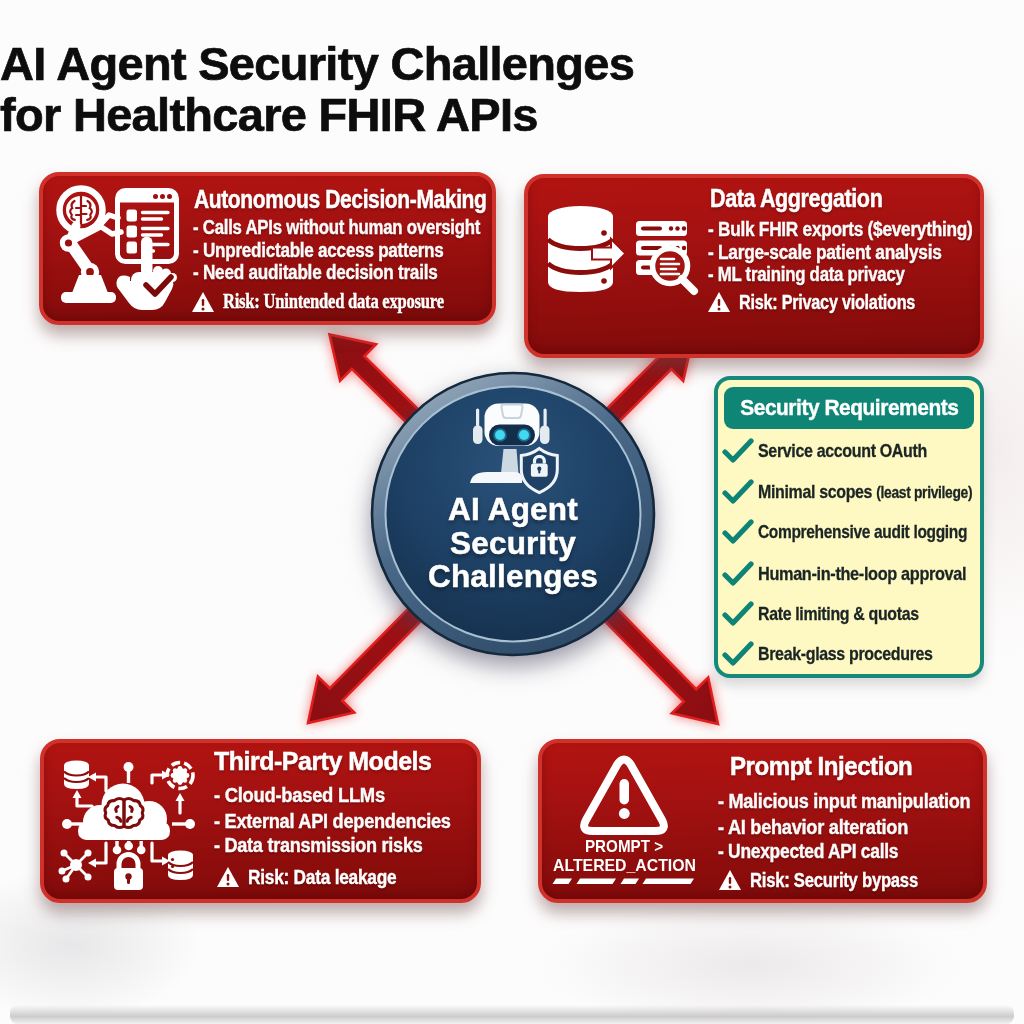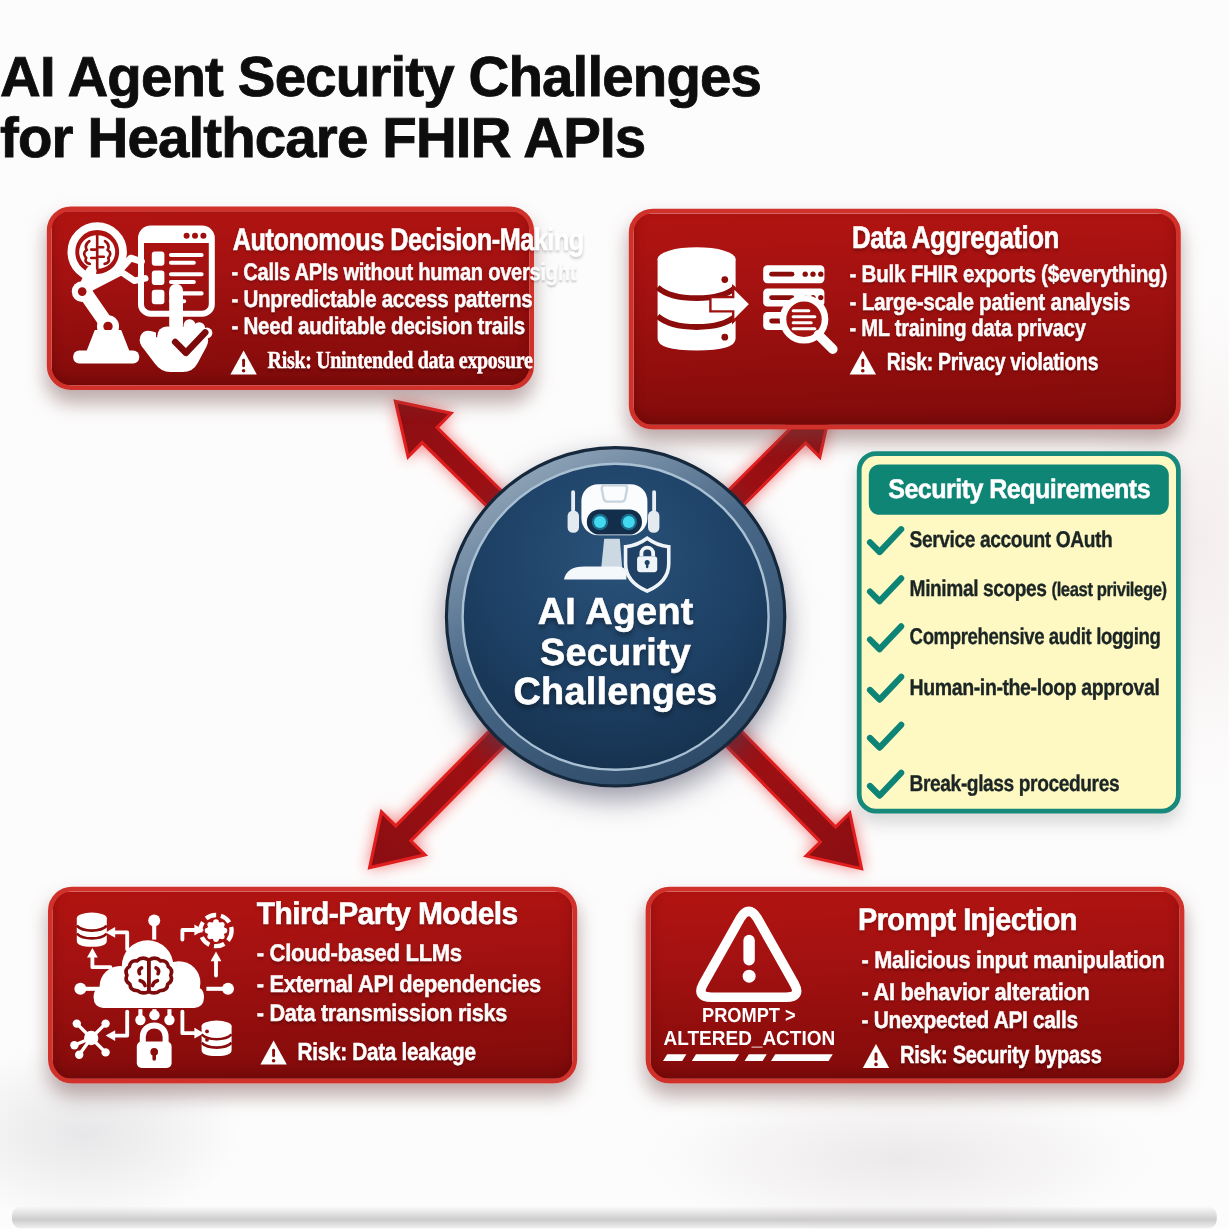--- a/index.html
+++ b/index.html
@@ -72,21 +72,21 @@
     <g id="arrowset">
       <polygon points="519.2,508.7 364.2,356.3 375.9,344.4 329.5,334.5 340.1,380.7 351.8,368.8 506.8,521.3" fill="url(#garr1)" stroke="#e01e1e" stroke-width="2.6" stroke-linejoin="miter"></polygon>
       <polygon points="519.2,521.2 671.4,369.1 683.2,380.9 693.5,334.6 647.2,344.8 659.0,356.7 506.8,508.8" fill="url(#garr2)" stroke="#e01e1e" stroke-width="2.6" stroke-linejoin="miter"></polygon>
       <polygon points="506.7,508.8 329.8,688.3 317.9,676.6 308.0,723.0 354.2,712.4 342.3,700.7 519.3,521.2" fill="url(#garr3)" stroke="#e01e1e" stroke-width="2.6" stroke-linejoin="miter"></polygon>
       <polygon points="506.7,521.2 683.7,701.6 671.8,713.3 718.0,724.0 708.2,677.6 696.3,689.3 519.3,508.8" fill="url(#garr4)" stroke="#e01e1e" stroke-width="2.6" stroke-linejoin="miter"></polygon>
     </g>
   </svg>
 
   <div class="title">AI Agent Security Challenges<br>for Healthcare FHIR APIs</div>
 
-  <div class="redbox" style="left:39px;top:172px;width:406px;height:153px;">
+  <div class="redbox" style="left:39px;top:172px;width:457px;height:153px;">
     <div class="btxt bt" style="left:151px;top:8px;"><span class="sx" style="transform:scaleX(0.81);">Autonomous Decision-Making</span></div>
     <div class="btxt bl" style="left:150px;top:40px;"><span class="sx" style="transform:scaleX(0.84);">- Calls APIs without human oversight</span></div>
     <div class="btxt bl" style="left:150px;top:63px;"><span class="sx" style="transform:scaleX(0.855);">- Unpredictable access patterns</span></div>
     <div class="btxt bl" style="left:150px;top:85px;"><span class="sx" style="transform:scaleX(0.858);">- Need auditable decision trails</span></div>
     <div class="btxt risk" style="left:148px;top:114px;font-family:Liberation Serif, serif;">
       <svg width="24" height="22" viewBox="0 0 24 22" style="margin-right:8px;">
         <path d="M12 1 L23 21 L1 21 Z" fill="#ffffff"></path>
         <rect x="10.8" y="8" width="2.4" height="7" rx="1.2" fill="#8a0c0b"></rect>
         <circle cx="12" cy="18" r="1.5" fill="#8a0c0b"></circle>
       </svg>
@@ -301,21 +301,21 @@
         <path d="M112,102 v 20 q 0,5 12.5,5 q 12.5,0 12.5,-5 v -20 Z" fill="#ffffff"></path>
         <ellipse cx="124.5" cy="102" rx="12.5" ry="4.5" fill="#ffffff"></ellipse>
         <path d="M112,109 q 4,4 12.5,4 q 8.5,0 12.5,-4 M112,116 q 4,4 12.5,4 q 8.5,0 12.5,-4" fill="none" stroke="#8a0c0b" stroke-width="2.2"></path>
         <circle cx="116.5" cy="106.5" r="1.6" fill="#8a0c0b"></circle>
           <circle cx="116.5" cy="113.5" r="1.6" fill="#8a0c0b"></circle>
       </g>
     </svg>
   </div>
 
   <div class="redbox" style="left:538px;top:739px;width:449px;height:164px;">
-    <div class="btxt bt" style="left:173px;top:8px;"><span class="sx" style="transform:scaleX(0.925);">Prompt Injection</span></div>
+    <div class="btxt bt" style="left:188px;top:8px;"><span class="sx" style="transform:scaleX(0.925);">Prompt Injection</span></div>
     <div class="btxt bl" style="left:176px;top:47px;"><span class="sx" style="transform:scaleX(0.905);">- Malicious input manipulation</span></div>
     <div class="btxt bl" style="left:176px;top:73px;"><span class="sx" style="transform:scaleX(0.91);">- AI behavior alteration</span></div>
     <div class="btxt bl" style="left:176px;top:97px;"><span class="sx" style="transform:scaleX(0.87);">- Unexpected API calls</span></div>
     <div class="btxt risk" style="left:176px;top:125px;">
       <svg width="24" height="22" viewBox="0 0 24 22" style="margin-right:8px;">
         <path d="M12 1 L23 21 L1 21 Z" fill="#ffffff"></path>
         <rect x="10.8" y="8" width="2.4" height="7" rx="1.2" fill="#8a0c0b"></rect>
         <circle cx="12" cy="18" r="1.5" fill="#8a0c0b"></circle>
       </svg>
       <span class="sx" style="transform:scaleX(0.812);">Risk: Security bypass</span>
@@ -380,20 +380,21 @@
     </svg>
     <div class="ctext">AI Agent<br>Security<br>Challenges</div>
   </div>
 
   <div class="secbox">
     <div class="sechead"><span class="sx" style="transform:scaleX(0.93);transform-origin:50% 50%;">Security Requirements</span></div>
     <div class="secitem" style="top:60px;"><span class="sx" style="transform:scaleX(0.842);">Service account OAuth</span></div>
     <div class="secitem" style="top:101px;"><span class="sx" style="transform:scaleX(0.84);">Minimal scopes <span style="font-size:16.5px;">(least privilege)</span></span></div>
     <div class="secitem" style="top:141px;"><span class="sx" style="transform:scaleX(0.816);">Comprehensive audit logging</span></div>
     <div class="secitem" style="top:183px;"><span class="sx" style="transform:scaleX(0.857);">Human-in-the-loop approval</span></div>
+    <div class="secitem" style="top:223px;"><span class="sx" style="transform:scaleX(0.838);">Rate limiting &amp; quotas</span></div>
     <div class="secitem" style="top:263px;"><span class="sx" style="transform:scaleX(0.841);">Break-glass procedures</span></div>
     <svg style="position:absolute;left:4px;top:58px;" width="32" height="240" viewBox="0 0 32 240" id="checks">
       <g fill="none" stroke="#0e8476" stroke-width="5.2" stroke-linecap="round" stroke-linejoin="round">
         <path d="M3,14 L11,22 L29,3" transform="translate(0,0)"></path>
         <path d="M3,14 L11,22 L29,3" transform="translate(0,41)"></path>
         <path d="M3,14 L11,22 L29,3" transform="translate(0,81)"></path>
         <path d="M3,14 L11,22 L29,3" transform="translate(0,123)"></path>
         <path d="M3,14 L11,22 L29,3" transform="translate(0,163)"></path>
         <path d="M3,14 L11,22 L29,3" transform="translate(0,203)"></path>
       </g>

